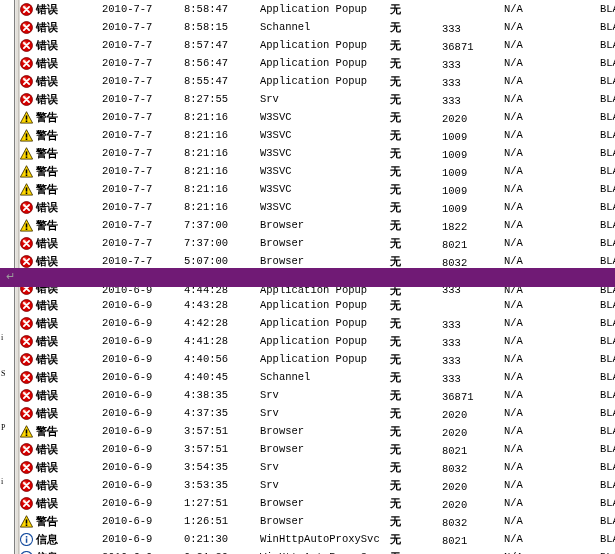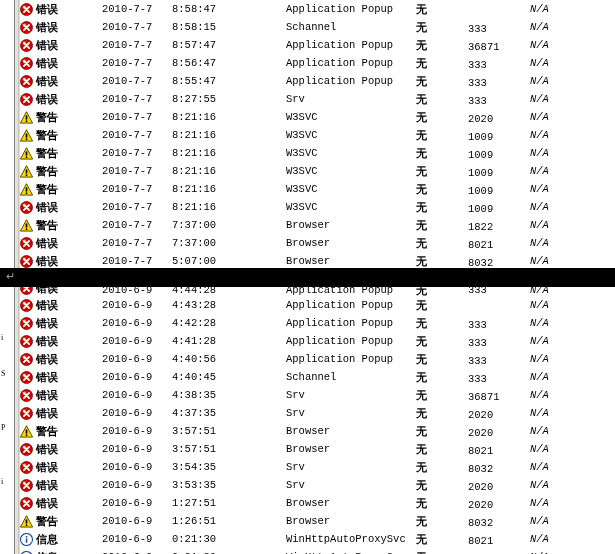--- a/index.html
+++ b/index.html
@@ -11,21 +11,21 @@
     width: 615px;
     height: 554px;
     font-family: "Liberation Sans", sans-serif;
     overflow: hidden;
   }
 
   .page {
     position: relative;
     width: 615px;
     height: 554px;
-    background: #000000;
+    background: #701a75;
   }
 
   
   .panel {
     position: absolute;
     left: 0;
     background: #ffffff;
     overflow: hidden;
   }
   #panel-top    { top: 0px;   width: 615px; height: 268px; }
@@ -87,25 +87,25 @@
     font-family: "Liberation Mono", monospace;
     font-size: 10.5px;
     color: #000000;
     white-space: nowrap;
   }
   .row.clipped-top { height: 9px; align-items: flex-end; overflow: hidden; }
 
   
   .c-type   { width: 82px;  flex: 0 0 82px;  display: flex; align-items: center; gap: 3px; }
   .c-date   { width: 70px;  flex: 0 0 70px; }
-  .c-time   { width: 76px;  flex: 0 0 76px; }
-  .c-source { width: 130px; flex: 0 0 130px; margin-left: 38px; }
+  .c-time   { width: 76px;  flex: 0 0 76px; margin-left: 12px; }
+  .c-source { width: 130px; flex: 0 0 130px; }
   .c-cat    { width: 52px;  flex: 0 0 52px; }
   .c-event  { width: 62px;  flex: 0 0 62px; margin-top: 40px; }
-  .c-user   { width: 96px;  flex: 0 0 96px; font-style: italic; }
+  .c-user   { width: 96px;  flex: 0 0 96px; }
   .c-comp   { width: 80px;  flex: 0 0 80px; }
 
   .cjk {
     font-family: "DejaVu Sans", sans-serif;
     font-size: 11px;
     font-weight: bold;
     line-height: 1;
   }
   .type-label { font-family: "DejaVu Sans", sans-serif; font-size: 11px; font-weight: bold; }
 

